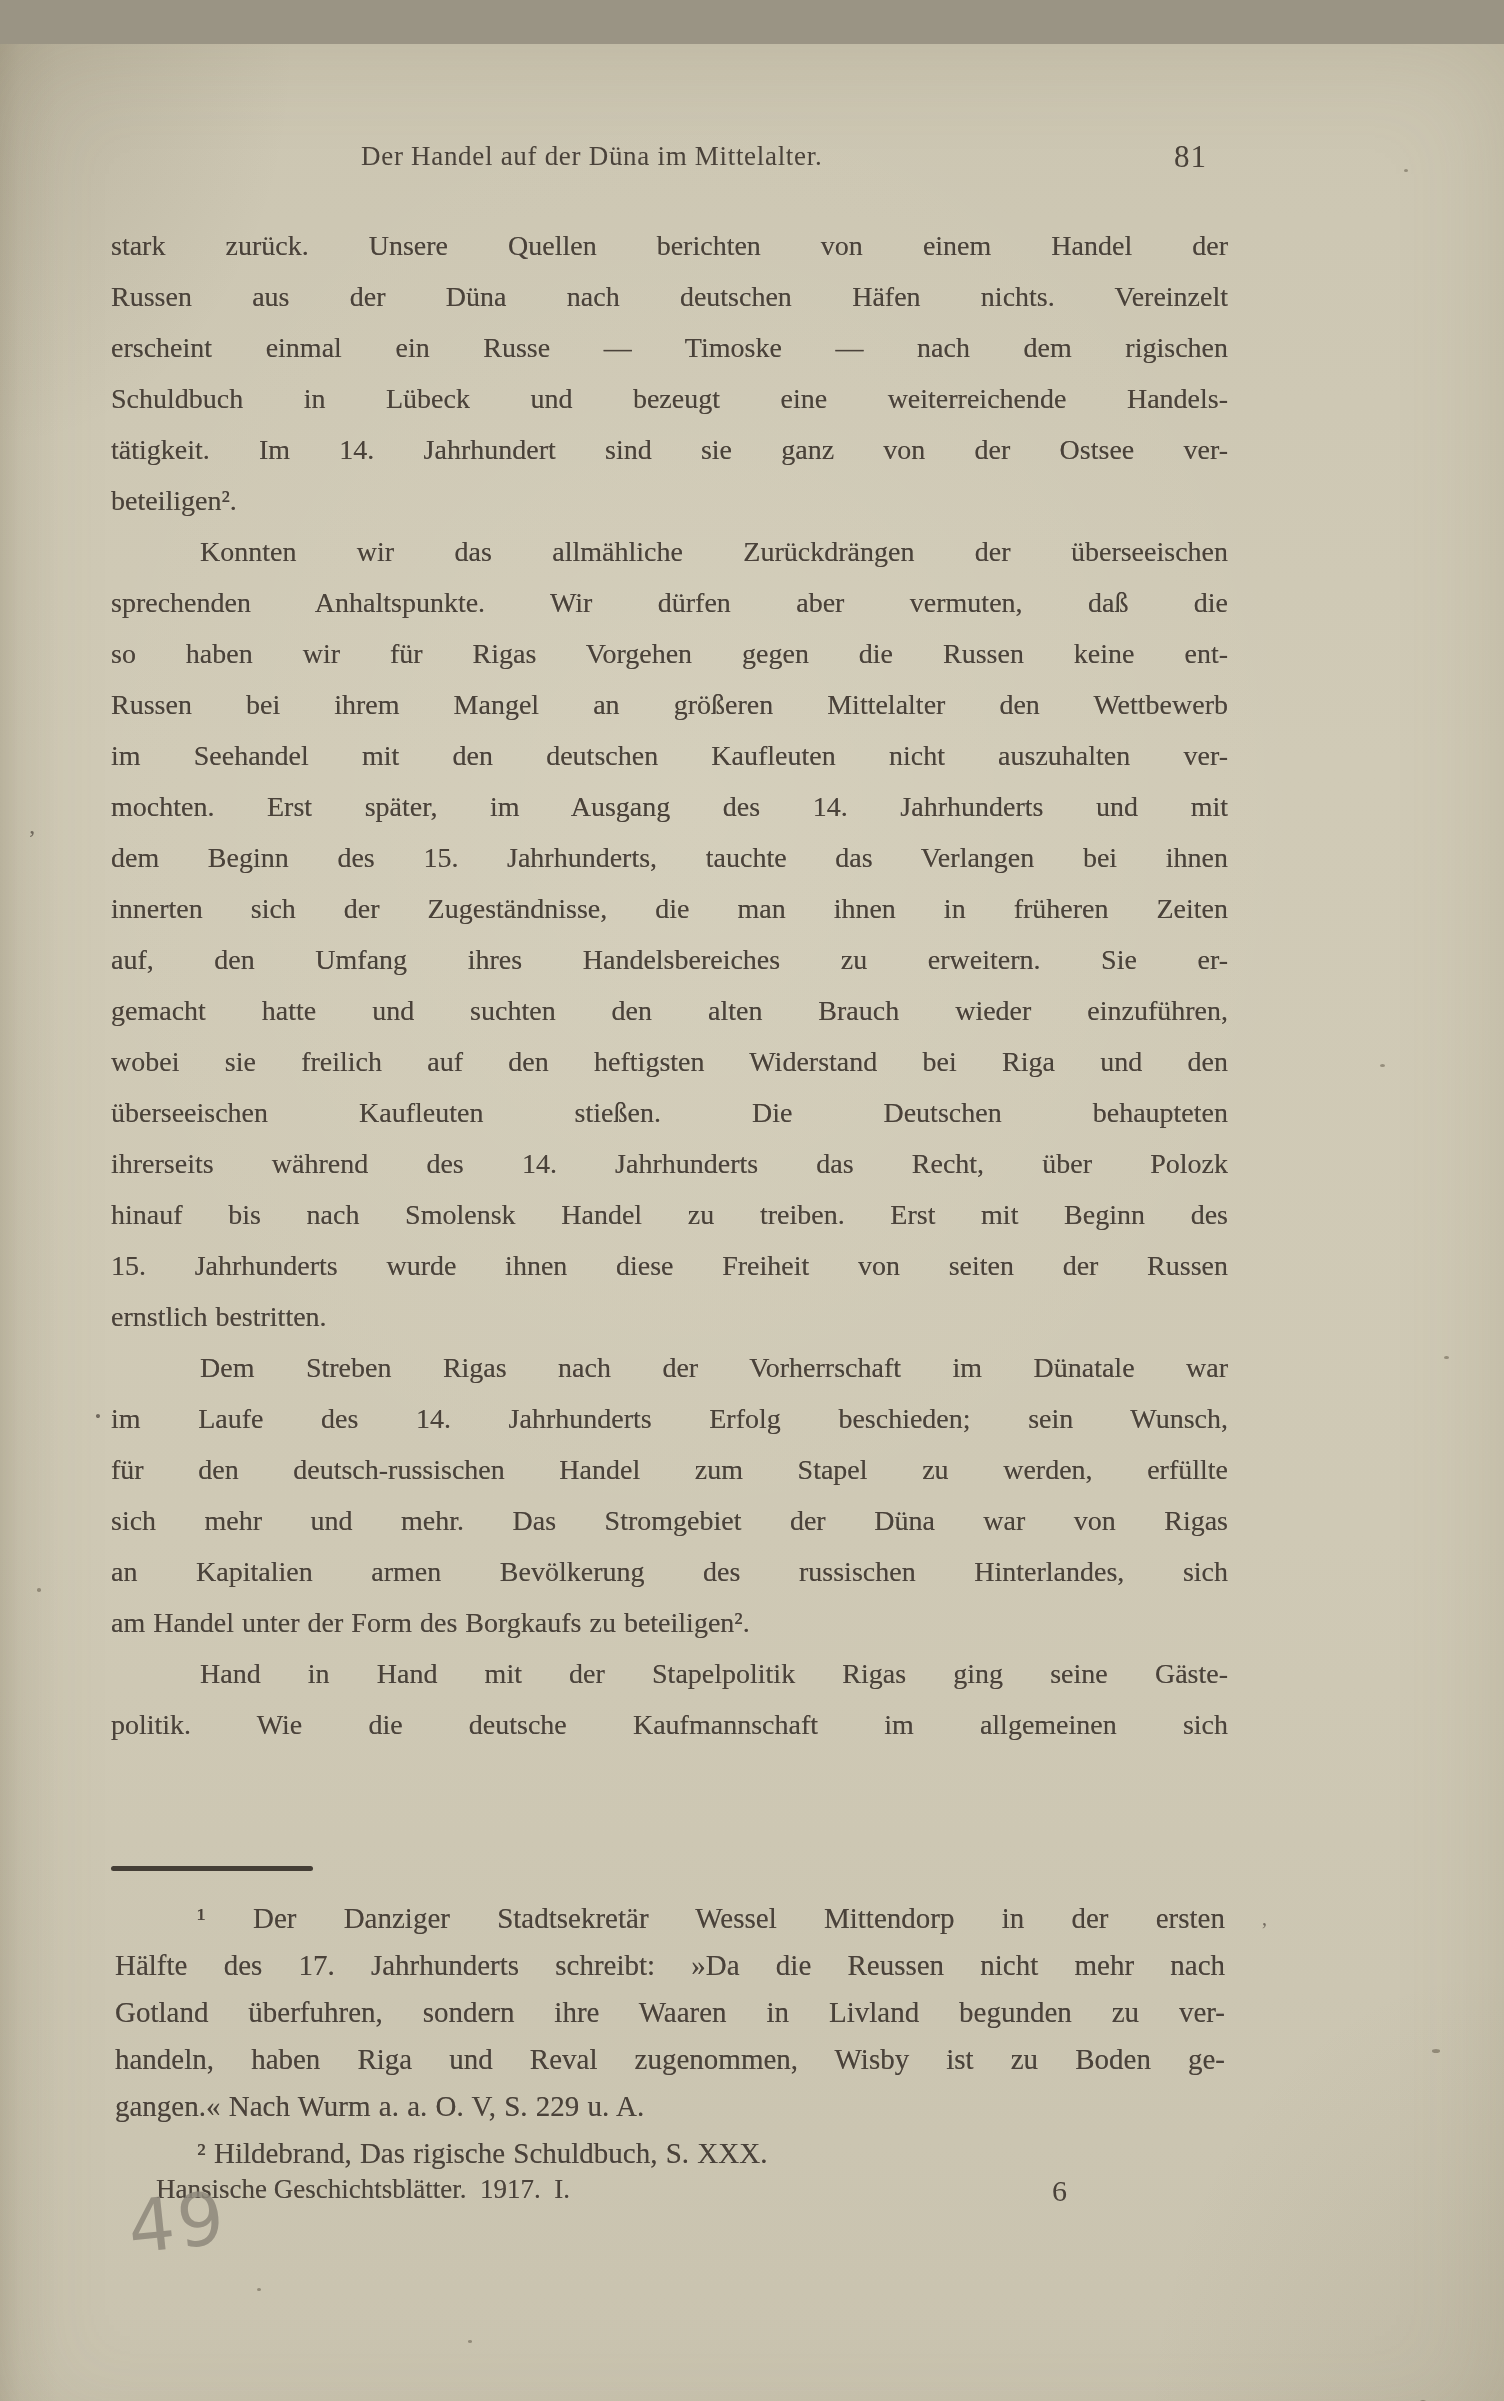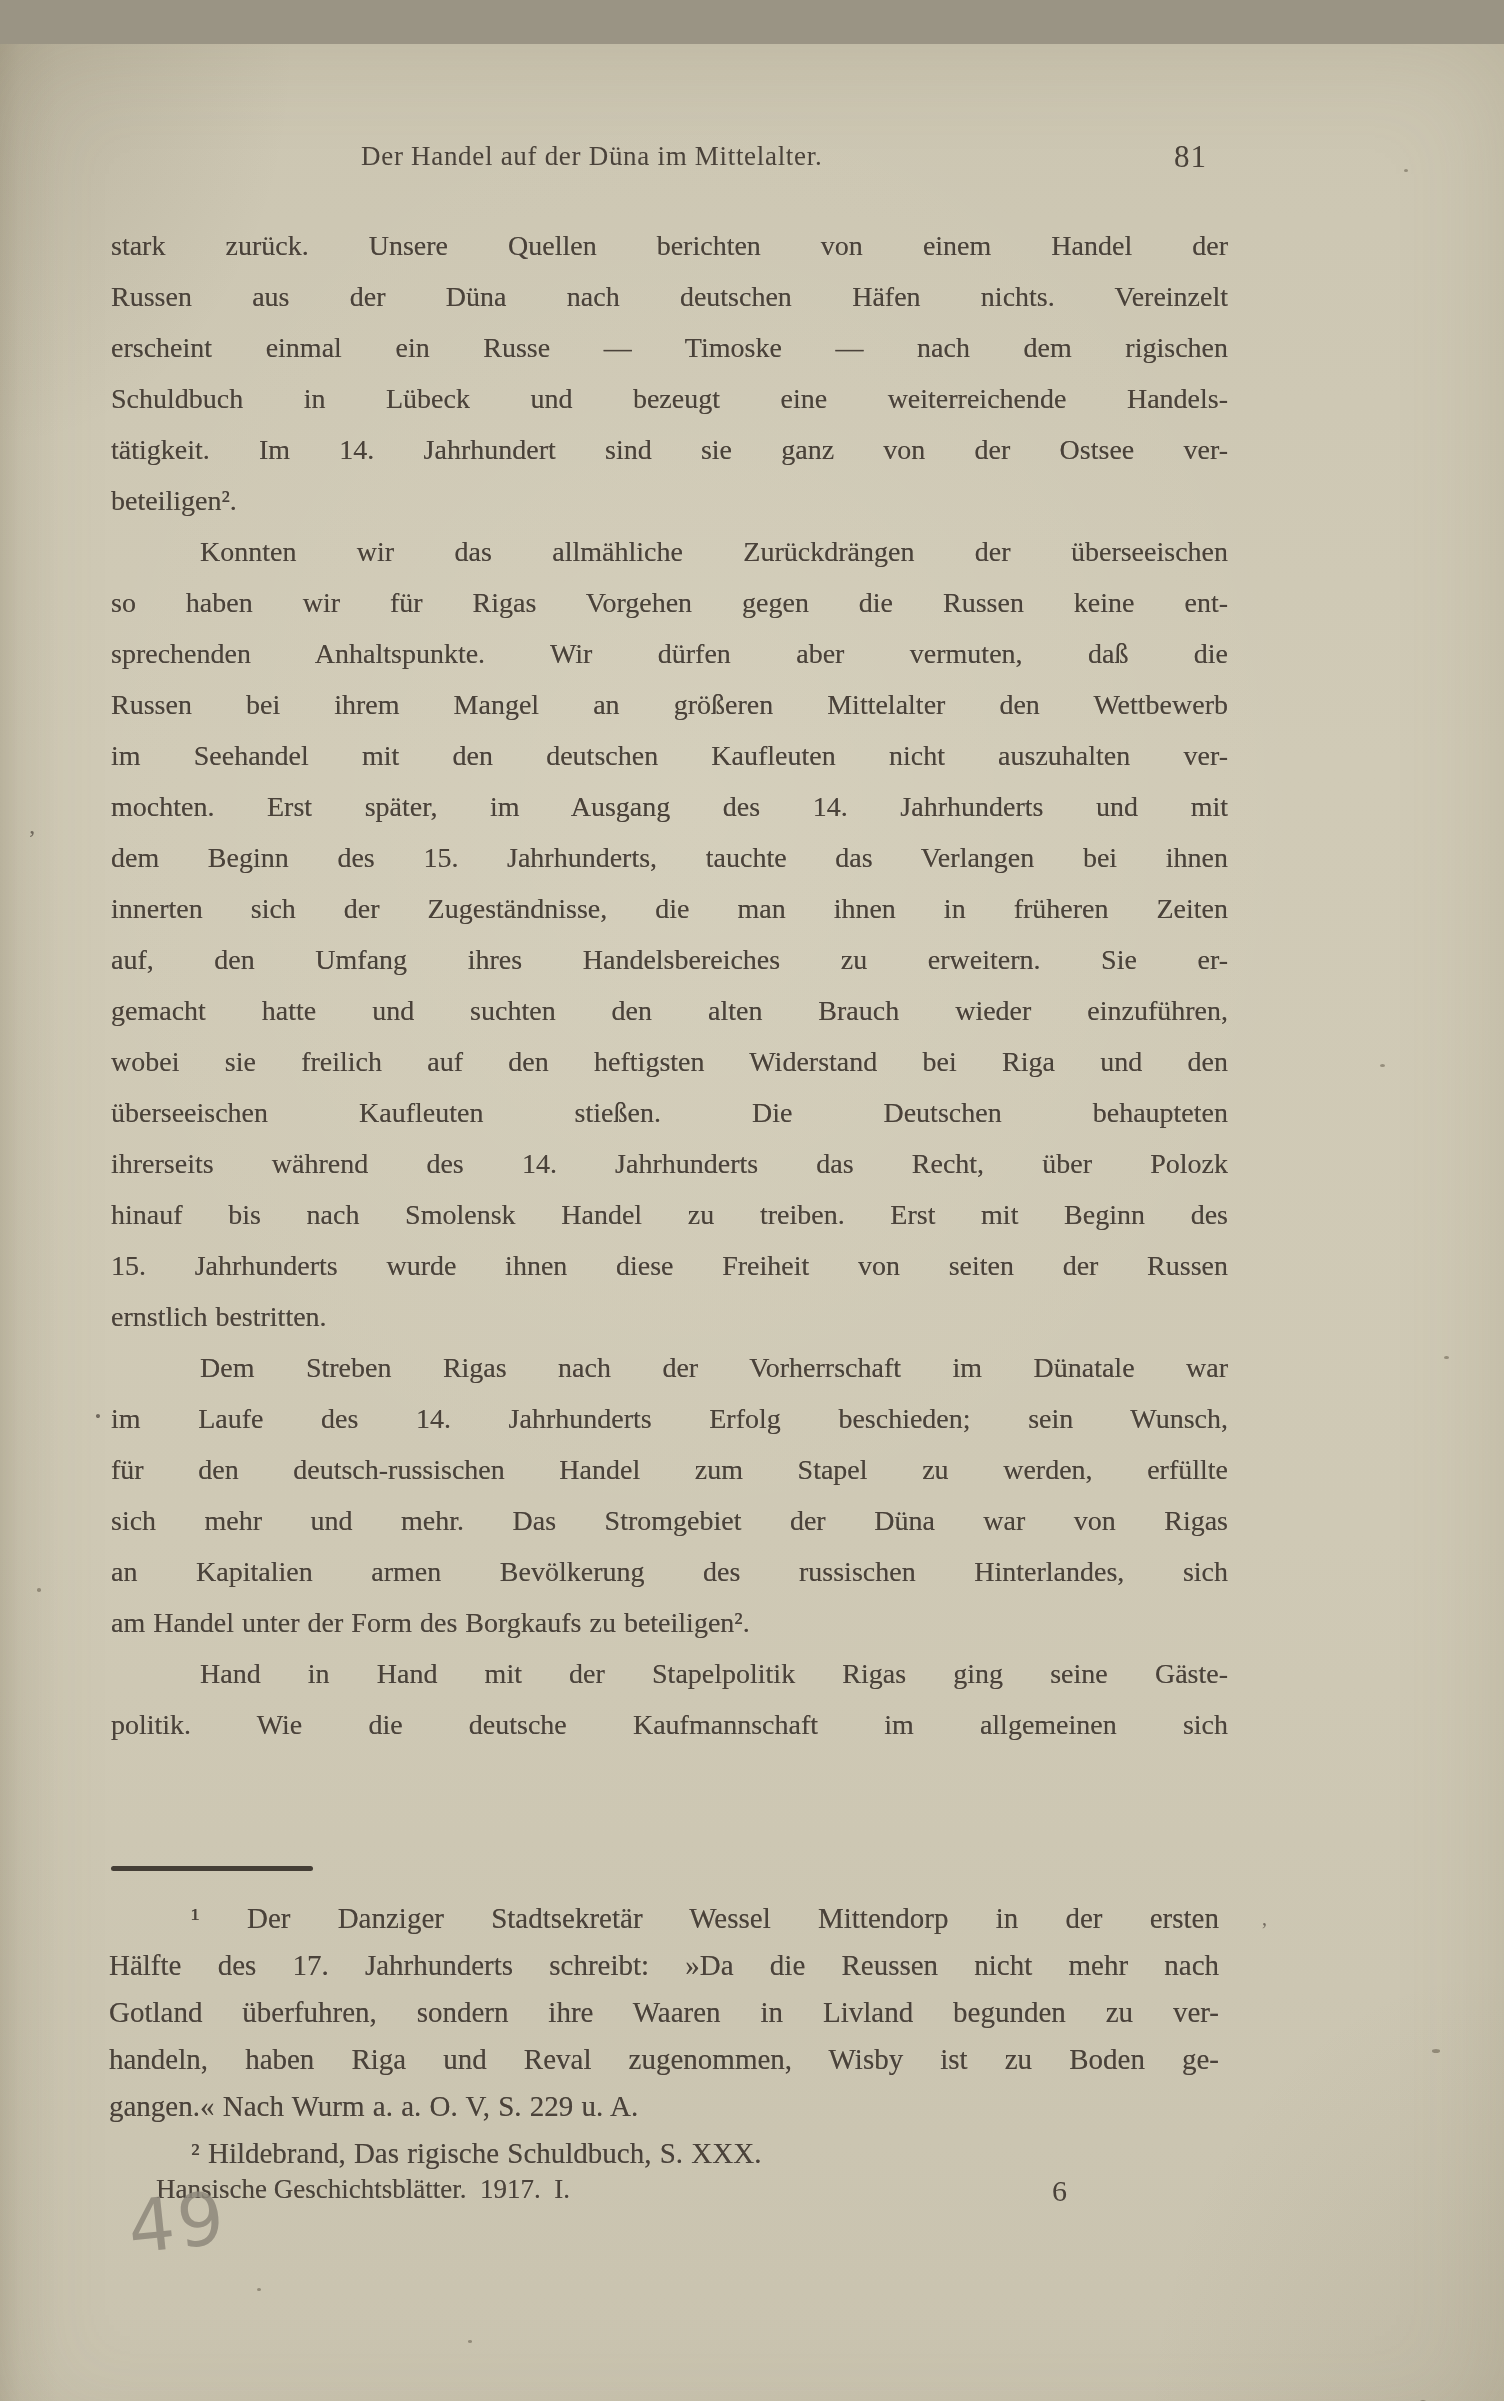--- a/index.html
+++ b/index.html
@@ -35,21 +35,21 @@
   }
   .line.flush{text-align-last:left;}
   .line.indent{text-indent:89px;}
   
   .footnote-rule{
     position:absolute;left:111px;top:1822px;
     width:202px;height:4.5px;border-radius:2.5px;
     background:var(--rule,#443e36);
   }
   
-  .footnotes{top:1851px;left:109px;width:1110px;}
+  .footnotes{top:1851px;left:115px;width:1110px;}
   .footnotes .line{line-height:47px;height:47px;font-size:29px;}
   .footnotes .line.indent{text-indent:82px;}
   
   .imprint{top:2130px;left:105px;width:1110px;font-size:27px;}
   .imprint-text{white-space:pre;margin-left:51px;text-shadow:0 0 0.5px rgba(74,66,58,0.5);}
   .sheet-num{position:absolute;left:947px;top:0;font-size:30px;}
   
   .pencil{
     position:absolute;left:128px;top:2136px;
     font-family:"DejaVu Sans",sans-serif;
@@ -75,22 +75,22 @@
       <div>
         <div class="line">stark zurück. Unsere Quellen berichten von einem Handel der</div>
         <div class="line">Russen aus der Düna nach deutschen Häfen nichts. Vereinzelt</div>
         <div class="line">erscheint einmal ein Russe — Timoske — nach dem rigischen</div>
         <div class="line">Schuldbuch in Lübeck und bezeugt eine weiterreichende Handels-</div>
         <div class="line">tätigkeit. Im 14. Jahrhundert sind sie ganz von der Ostsee ver-</div>
         <div class="line flush">beteiligen².</div>
       </div>
       <div>
         <div class="line indent">Konnten wir das allmähliche Zurückdrängen der überseeischen</div>
+        <div class="line">sprechenden Anhaltspunkte. Wir dürfen aber vermuten, daß die</div>
         <div class="line">so haben wir für Rigas Vorgehen gegen die Russen keine ent-</div>
-        <div class="line">sprechenden Anhaltspunkte. Wir dürfen aber vermuten, daß die</div>
         <div class="line">Russen bei ihrem Mangel an größeren Mittelalter den Wettbewerb</div>
         <div class="line">im Seehandel mit den deutschen Kaufleuten nicht auszuhalten ver-</div>
         <div class="line">mochten. Erst später, im Ausgang des 14. Jahrhunderts und mit</div>
         <div class="line">dem Beginn des 15. Jahrhunderts, tauchte das Verlangen bei ihnen</div>
         <div class="line">innerten sich der Zugeständnisse, die man ihnen in früheren Zeiten</div>
         <div class="line">auf, den Umfang ihres Handelsbereiches zu erweitern. Sie er-</div>
         <div class="line">gemacht hatte und suchten den alten Brauch wieder einzuführen,</div>
         <div class="line">wobei sie freilich auf den heftigsten Widerstand bei Riga und den</div>
         <div class="line">überseeischen Kaufleuten stießen. Die Deutschen behaupteten</div>
         <div class="line">ihrerseits während des 14. Jahrhunderts das Recht, über Polozk</div>

